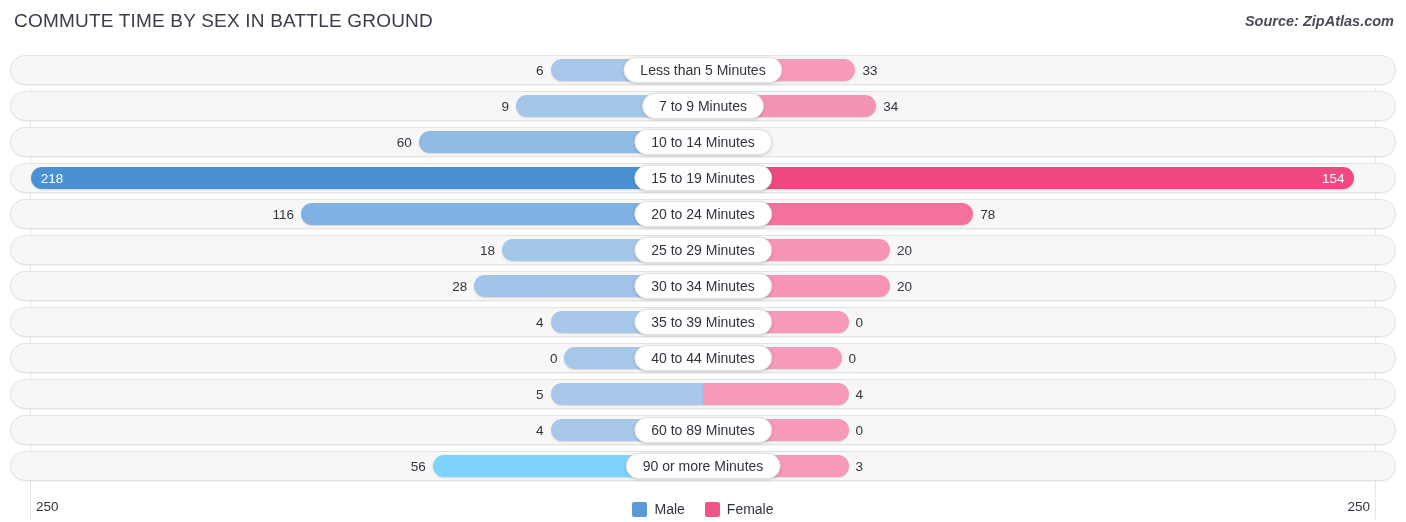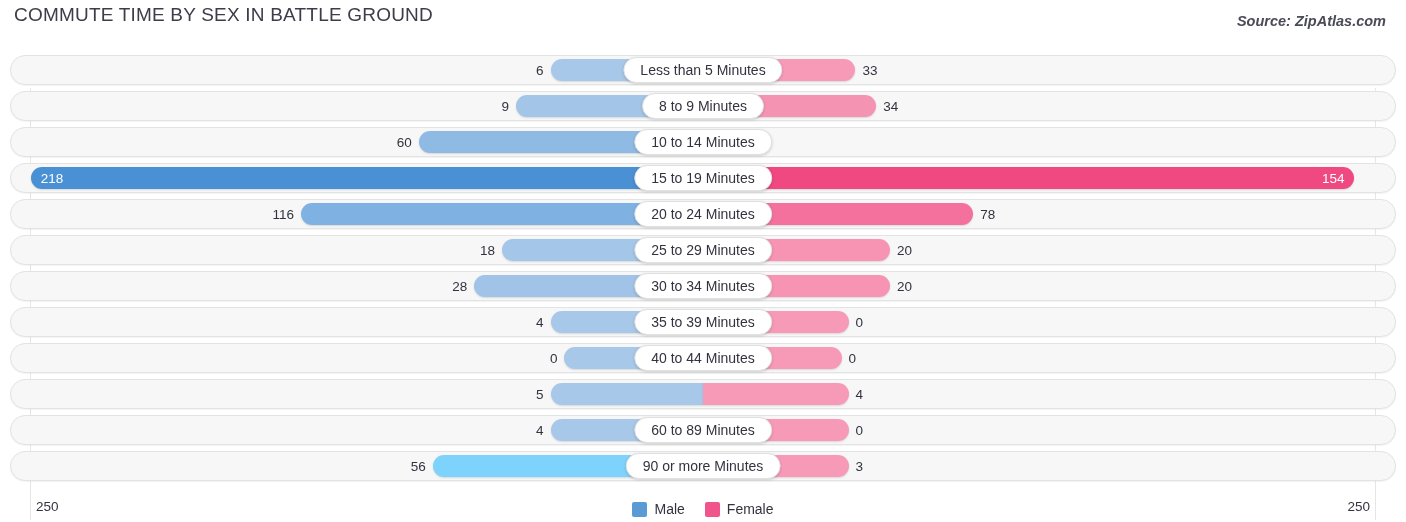--- a/index.html
+++ b/index.html
@@ -13,30 +13,30 @@
   }
   #chart-root {
     position: relative;
     width: 1406px;
     height: 522px;
   }
   
   .chart-title {
     position: absolute;
     left: 14px;
-    top: 4px;
+    top: 10px;
     font-size: 19px;
     letter-spacing: 0.2px;
     color: #3c3c4a;
     font-weight: 400;
     white-space: nowrap;
   }
   .chart-source {
     position: absolute;
-    right: 20px;
+    right: 12px;
     top: 13px;
     font-size: 14.5px;
     font-style: italic;
     font-weight: bold;
     color: #4a4a58;
     white-space: nowrap;
   }
   
   .plot {
     position: absolute;
@@ -204,21 +204,21 @@
             <div class="bar" style="width: 27%; background: rgb(163, 197, 232);">
               <span class="val-out">9</span>
             </div>
           </div>
           <div class="side right">
             <div class="bar" style="width: 25%; background: rgb(245, 147, 179);">
               <span class="val-out">34</span>
             </div>
           </div>
         </div>
-        <div class="cat-pill">8 to 9 Minutes</div>
+        <div class="cat-pill">7 to 9 Minutes</div>
       </div>
       <div class="row">
         <div class="track"></div>
         <div class="halves">
           <div class="side left">
             <div class="bar" style="width: 41%; background: rgb(142, 186, 228);">
               <span class="val-out">60</span>
             </div>
           </div>
         </div>

